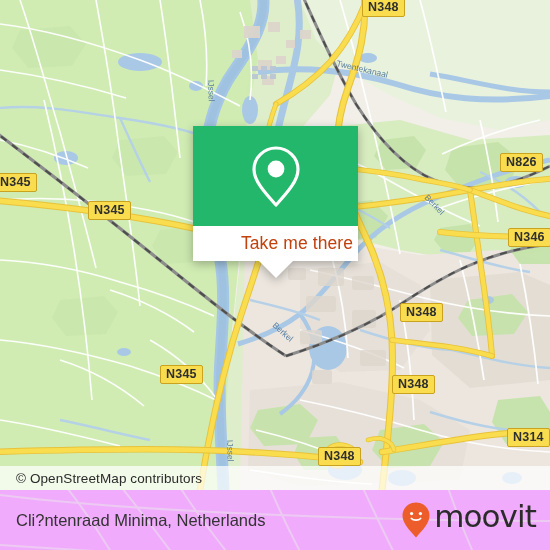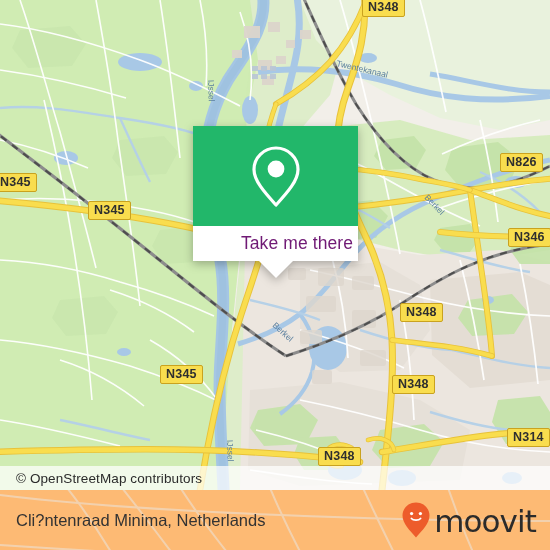--- a/index.html
+++ b/index.html
@@ -40,45 +40,45 @@
   }
   #callout .green {
     background: #22b76a; height: 100px;
     display:flex; align-items:center; justify-content:center;
   }
   #callout .white {
     background: #ffffff; height: 35px;
     display:flex; align-items:center; justify-content:center;
   }
   #callout .white .label {
-    font-size: 17.5px; color: #701a75; font-family: "Liberation Sans", sans-serif;
+    font-size: 17.5px; color: #c2410c; font-family: "Liberation Sans", sans-serif;
     letter-spacing: .1px;
     margin-left: 43px;
   }
   #callout .tail {
     width: 0; height: 0; margin: 0 auto;
     border-left: 17px solid transparent;
     border-right: 17px solid transparent;
     border-top: 17px solid #ffffff;
   }
 
   
   #footer {
     position: absolute; left: 0; top: 490px; width: 550px; height: 60px;
-    background: #fdba74; overflow: hidden;
+    background: #f0abfc; overflow: hidden;
   }
   #footer .wm { position:absolute; left:0; top:-55px; opacity:.5; }
   #footer .ftitle {
     position: absolute; left: 16px; top: 50%; transform: translateY(-50%);
     font-size: 16.5px; color: #333333; font-family: "Liberation Sans", sans-serif;
     white-space: nowrap;
   }
   #footer .brand {
     position: absolute; right: 14px; top: 50%; transform: translateY(-50%);
-    display: flex; align-items: flex-end; gap: 3px;
+    display: flex; align-items: flex-start; gap: 3px;
   }
   #footer .brand .wordmark {
     font-size: 31px; color: #2b2b2b; letter-spacing: -0.9px;
     font-family: "DejaVu Sans", sans-serif; font-weight: 400; line-height: 1;
     margin-bottom: 2px;
   }
 </style>
 </head>
 <body>
 

